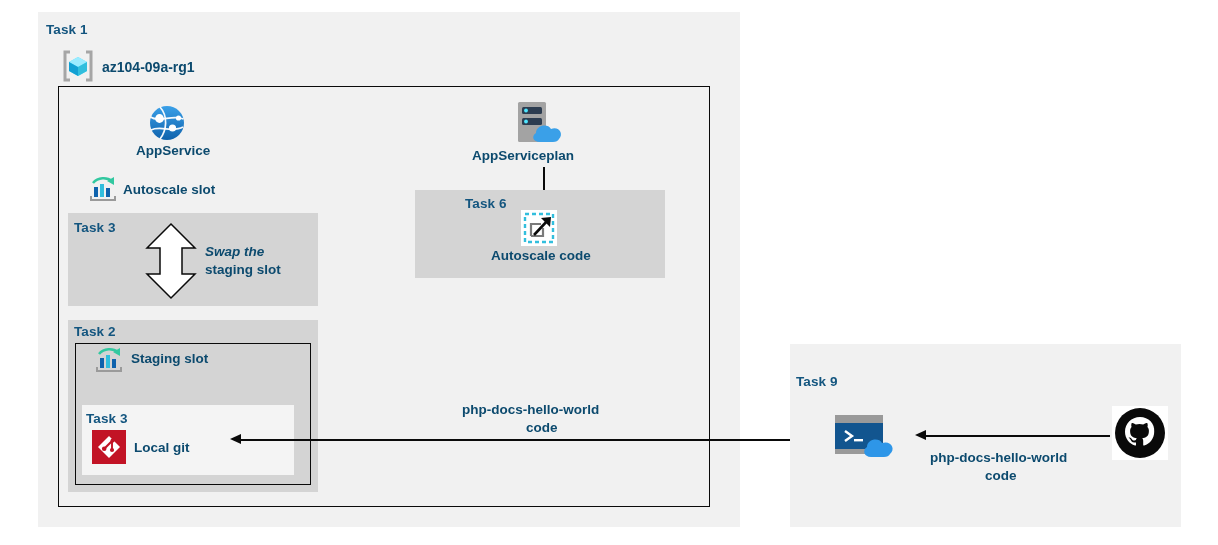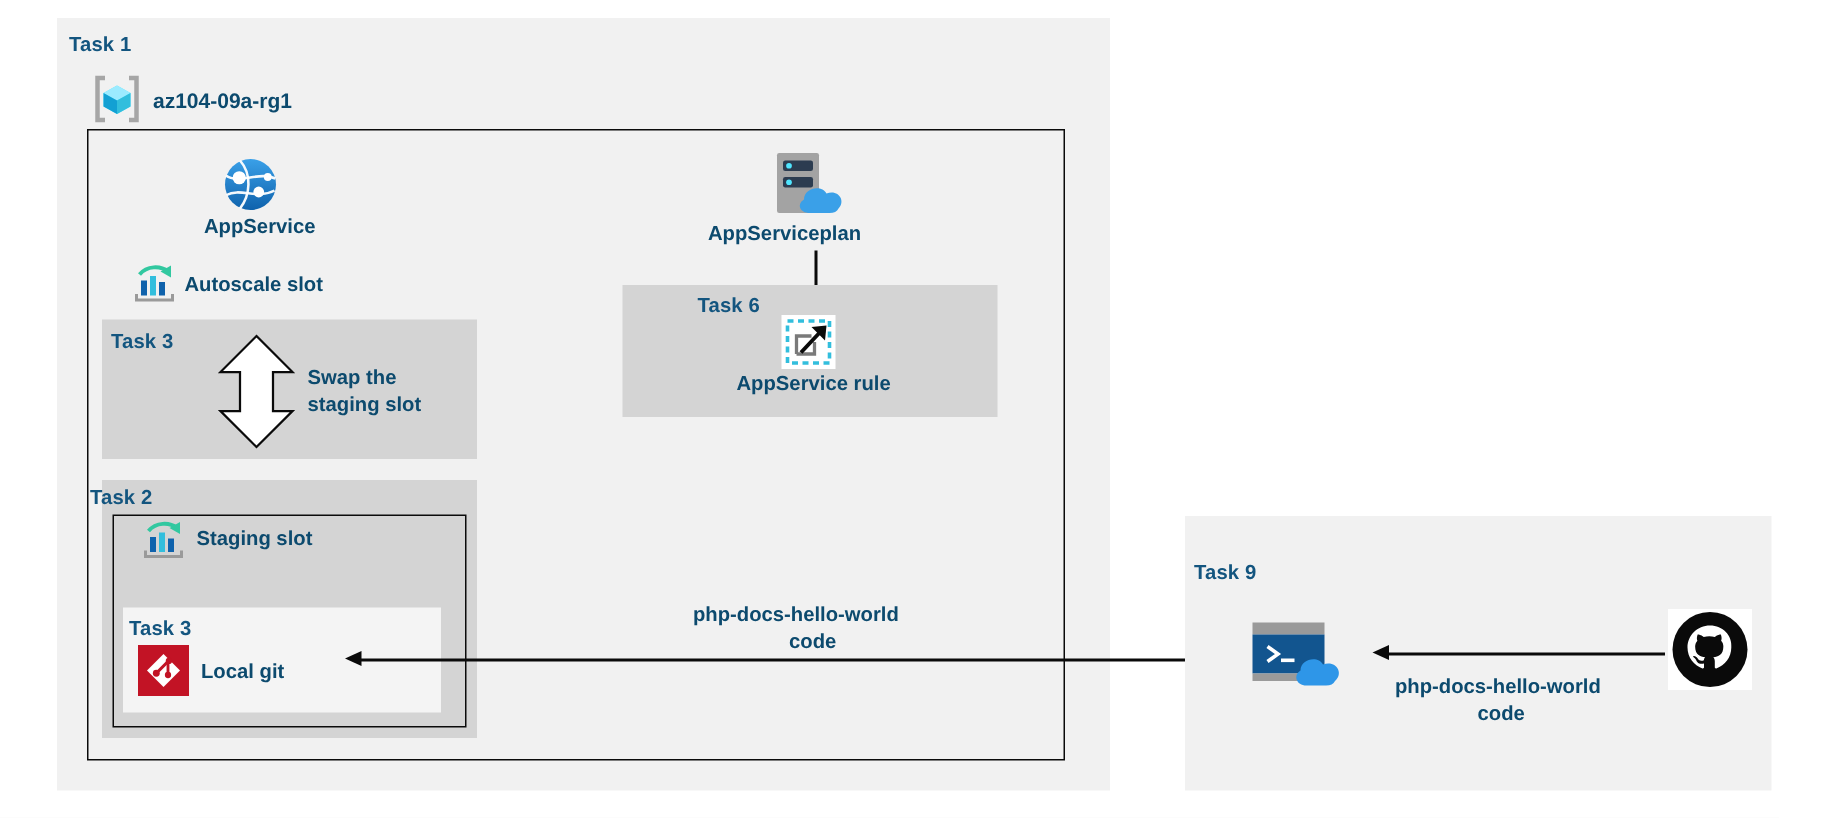--- a/index.html
+++ b/index.html
@@ -146,25 +146,25 @@
   <div class="node-label" style="left:123px; top:182px;">Autoscale slot</div>
 
   <div class="panel-mid" style="left:68px; top:213px; width:250px; height:93px;"></div>
   <div class="task-label" style="left:74px; top:220px;">Task 3</div>
 
   <div class="icon-wrap" style="left:143px; top:222px; width:56px; height:78px;">
     <svg width="56" height="78" viewBox="0 0 56 78">
       <polygon points="28,2 52,26 39,26 39,52 52,52 28,76 4,52 17,52 17,26 4,26" fill="#ffffff" stroke="#0a0a0a" stroke-width="1.5"></polygon>
     </svg>
   </div>
-  <div class="node-label center" style="left:205px; top:244px;">Swap the</div>
+  <div class="node-label center" style="left:205px; top:244px;font-style:italic;">Swap the</div>
   <div class="node-label center" style="left:205px; top:262px;">staging slot</div>
 
   <div class="panel-mid" style="left:68px; top:320px; width:250px; height:172px;"></div>
-  <div class="task-label" style="left:60px; top:324px;">Task 2</div>
+  <div class="task-label" style="left:74px; top:324px;">Task 2</div>
 
   <div class="box-black" style="left:75px; top:343px; width:236px; height:142px;"></div>
 
   <div class="icon-wrap" style="left:94px; top:345px; width:30px; height:30px;">
     <svg width="30" height="30" viewBox="0 0 30 30">
       <path d="M5 9 C10 3 19 3 24 7" fill="none" stroke="#32c8a0" stroke-width="2.6"></path>
       <polygon points="26,3 26,11 19,7" fill="#32c8a0"></polygon>
       <rect x="6" y="13" width="4" height="10" fill="#0f62ac"></rect>
       <rect x="12" y="10" width="4" height="13" fill="#32bedd"></rect>
       <rect x="18" y="14" width="4" height="9" fill="#0f62ac"></rect>
@@ -210,21 +210,21 @@
   <div class="white-chip" style="left:521px; top:210px; width:36px; height:36px;"></div>
   <div class="icon-wrap" style="left:521px; top:210px; width:36px; height:36px;">
     <svg width="36" height="36" viewBox="0 0 36 36">
       <rect x="4" y="4" width="28" height="28" fill="none" stroke="#32bedd" stroke-width="2.4" stroke-dasharray="4,3"></rect>
       <path d="M10 26 L10 14 L20 14" fill="none" stroke="#7a7a7a" stroke-width="2.2"></path>
       <path d="M10 26 L22 26 L22 18" fill="none" stroke="#7a7a7a" stroke-width="2.2"></path>
       <path d="M13 25 L28 9" stroke="#0a0a0a" stroke-width="2.6" fill="none"></path>
       <polygon points="30,7 29,17 20,8" fill="#0a0a0a"></polygon>
     </svg>
   </div>
-  <div class="node-label" style="left:491px; top:248px;">AppService rule</div>
+  <div class="node-label" style="left:491px; top:248px;">Autoscale code</div>
 
   <div class="node-label center" style="left:462px; top:402px;">php-docs-hello-world</div>
   <div class="node-label center" style="left:526px; top:420px;">code</div>
 
   <div class="line hline" style="left:240px; top:439px; width:580px;"></div>
   <div class="arrowhead-left" style="left:230px; top:434.2px;"></div>
 
   <div class="panel" style="left:790px; top:344px; width:391px; height:183px;"></div>
   <div class="task-label" style="left:796px; top:374px;">Task 9</div>
 

